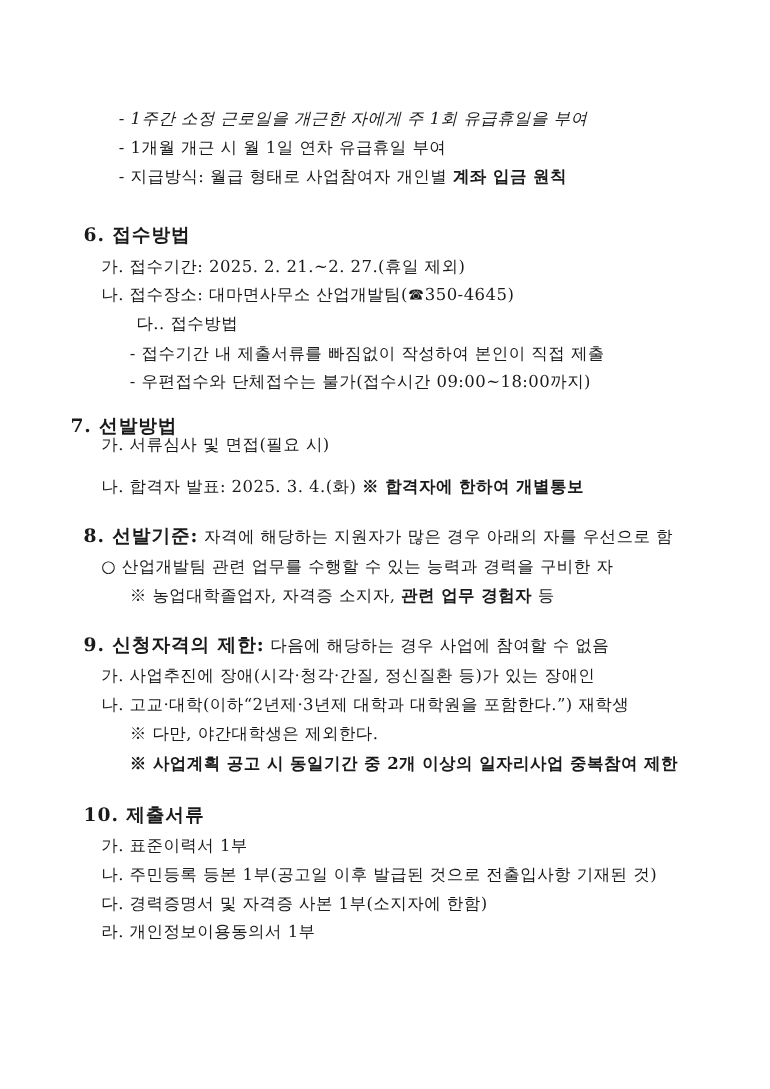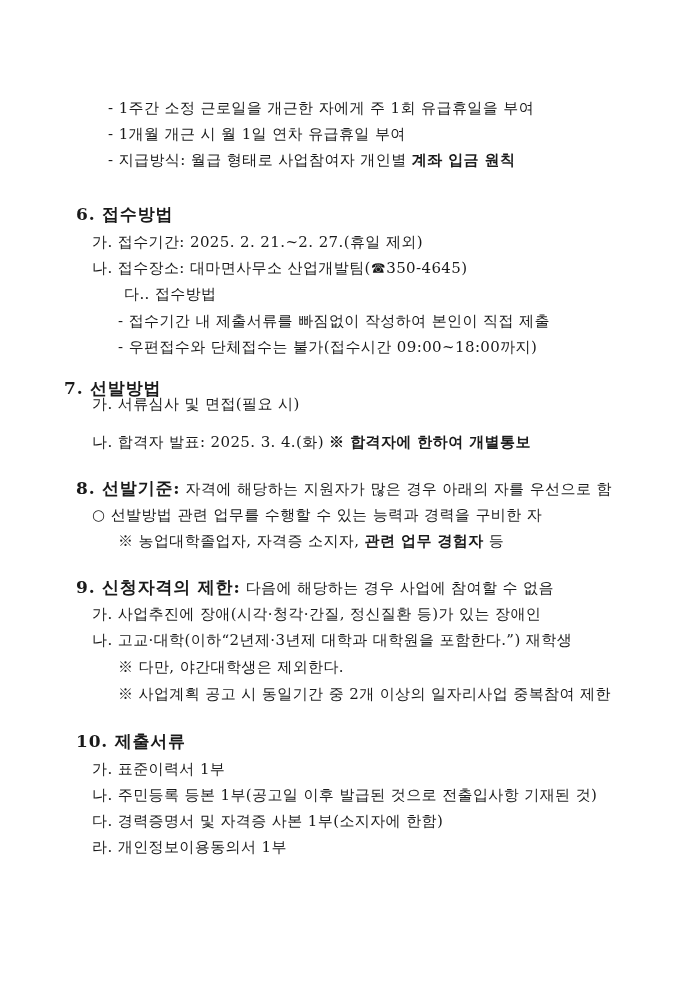--- a/index.html
+++ b/index.html
@@ -8,21 +8,21 @@
     font-family: "DejaVu Serif", "Liberation Serif", serif; color: #1a1a1a;
     font-size: 15px;
   }
   .line { position: absolute; white-space: nowrap; line-height: 20px; letter-spacing: 0.4px; }
   .h { font-size: 17px; font-weight: bold; letter-spacing: 0.8px; }
   .b { font-weight: bold; }
 </style>
 </head>
 <body>
 
-<div class="line" style="left:108px; top:98px;">- 1주간 소정 근로일을 개근한 자에게 주 1회 유급휴일을 부여</div>
+<div class="line" style="left:108px; top:98px;font-style:italic;">- 1주간 소정 근로일을 개근한 자에게 주 1회 유급휴일을 부여</div>
 <div class="line" style="left:108px; top:124px;">- 1개월 개근 시 월 1일 연차 유급휴일 부여</div>
 <div class="line" style="left:108px; top:150px;">
   <span>- 지급방식: 월급 형태로 사업참여자 개인별 </span><span class="b">계좌 입금 원칙</span>
 </div>
 
 <div class="line h" style="left:76px; top:204px;">6. 접수방법</div>
 <div class="line" style="left:92px; top:232px;text-align:center;">가. 접수기간: 2025. 2. 21.~2. 27.(휴일 제외)</div>
 <div class="line" style="left:92px; top:258px;">
   <span>나. 접수장소: 대마면사무소 산업개발팀(</span><span>☎</span><span>350-4645)</span>
 </div>
@@ -32,30 +32,30 @@
 
 <div class="line h" style="left:64px; top:378px;">7. 선발방법</div>
 <div class="line" style="left:92px; top:394px;">가. 서류심사 및 면접(필요 시)</div>
 <div class="line" style="left:92px; top:432px;">
   <span>나. 합격자 발표: 2025. 3. 4.(화) </span><span class="b">※ 합격자에 한하여 개별통보</span>
 </div>
 
 <div class="line" style="left:76px; top:478px;">
   <span class="h">8. 선발기준:</span><span> 자격에 해당하는 지원자가 많은 경우 아래의 자를 우선으로 함</span>
 </div>
-<div class="line" style="left:92px; top:505px;">○ 선발방법 관련 업무를 수행할 수 있는 능력과 경력을 구비한 자</div>
+<div class="line" style="left:92px; top:505px;">○ 산업개발팀 관련 업무를 수행할 수 있는 능력과 경력을 구비한 자</div>
 <div class="line" style="left:118px; top:531px;">
   <span>※ 농업대학졸업자, 자격증 소지자, </span><span class="b">관련 업무 경험자</span><span> 등</span>
 </div>
 
 <div class="line" style="left:76px; top:577px;">
   <span class="h">9. 신청자격의 제한:</span><span> 다음에 해당하는 경우 사업에 참여할 수 없음</span>
 </div>
 <div class="line" style="left:92px; top:604px;">가. 사업추진에 장애(시각·청각·간질, 정신질환 등)가 있는 장애인</div>
 <div class="line" style="left:92px; top:630px;">나. 고교·대학(이하“2년제·3년제 대학과 대학원을 포함한다.”) 재학생</div>
 <div class="line" style="left:118px; top:657px;">※ 다만, 야간대학생은 제외한다.</div>
-<div class="line" style="left:118px; top:684px;">※ 사업계획 공고 시 동일기간 중 2개 이상의 일자리사업 중복참여 제한</div>
+<div class="line" style="left:118px; top:684px;font-weight:bold;">※ 사업계획 공고 시 동일기간 중 2개 이상의 일자리사업 중복참여 제한</div>
 
 <div class="line h" style="left:76px; top:731px;">10. 제출서류</div>
 <div class="line" style="left:92px; top:759px;">가. 표준이력서 1부</div>
 <div class="line" style="left:92px; top:785px;">나. 주민등록 등본 1부(공고일 이후 발급된 것으로 전출입사항 기재된 것)</div>
 <div class="line" style="left:92px; top:811px;">다. 경력증명서 및 자격증 사본 1부(소지자에 한함)</div>
 <div class="line" style="left:92px; top:837px;">라. 개인정보이용동의서 1부</div>
 
 </body></html>

